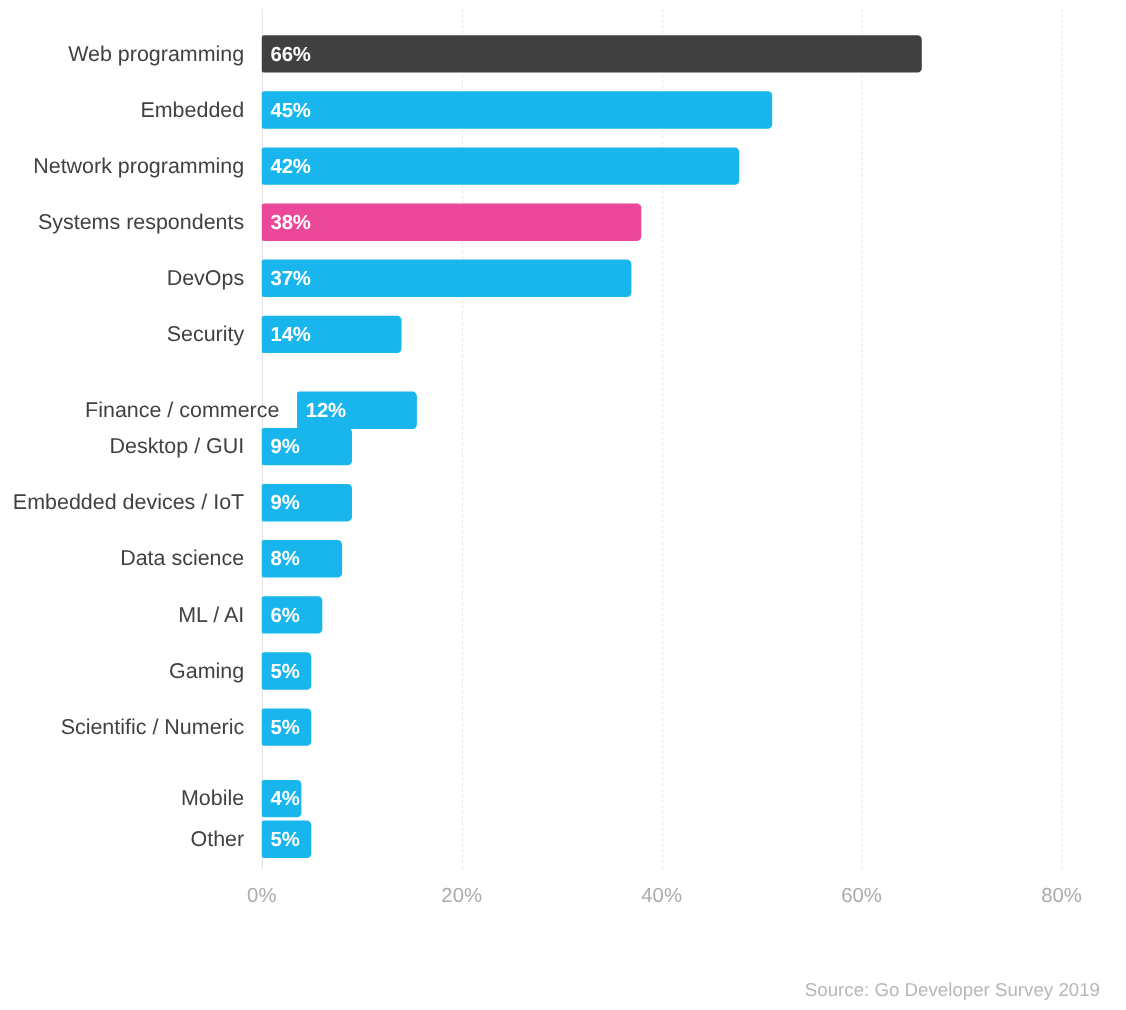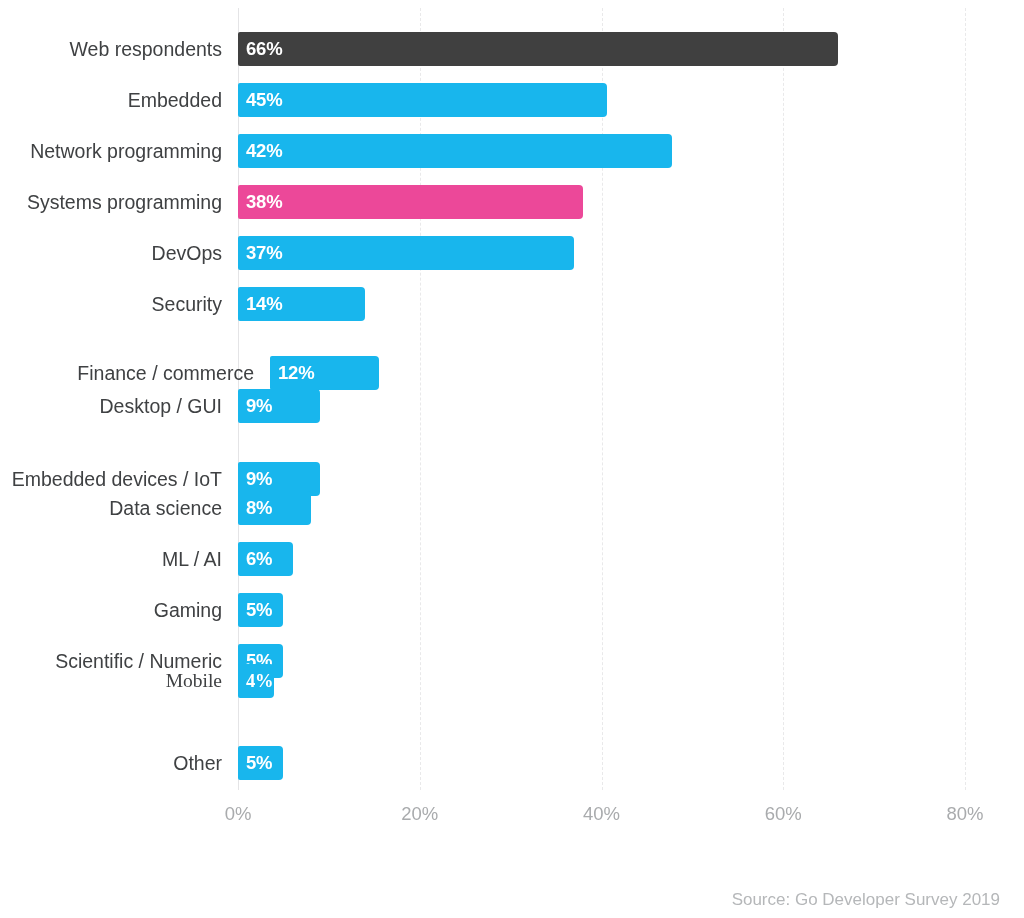--- a/index.html
+++ b/index.html
@@ -139,45 +139,45 @@
         <div class="gridline" style="left: 363.5px;"></div>
         <div class="gridline" style="left: 545.25px;"></div>
         <div class="gridline" style="left: 727px;"></div>
       </div>
   </div>
 
   <div class="axis-zero-line"></div>
 
   <div id="rows">
       <div class="row" style="top: 32px;">
-        <div class="cat-label">Web respondents</div>
+        <div class="cat-label">Web programming</div>
         <div class="bar-wrap">
           <div class="bar" style="width: 599.775px; background: #404040;">
             <div class="bar-value">66%</div>
           </div>
         </div>
       </div>
       <div class="row" style="top: 83px;">
         <div class="cat-label">Embedded</div>
         <div class="bar-wrap">
-          <div class="bar" style="width: 369px; background: rgb(24, 182, 237);">
+          <div class="bar" style="width: 464px; background: rgb(24, 182, 237);">
             <div class="bar-value">45%</div>
           </div>
         </div>
       </div>
       <div class="row" style="top: 134px;">
         <div class="cat-label">Network programming</div>
         <div class="bar-wrap">
           <div class="bar" style="width: 434px; background: rgb(24, 182, 237);">
             <div class="bar-value">42%</div>
           </div>
         </div>
       </div>
       <div class="row" style="top: 185px;">
-        <div class="cat-label">Systems programming</div>
+        <div class="cat-label">Systems respondents</div>
         <div class="bar-wrap">
           <div class="bar" style="width: 345.325px; background: #ec4899;">
             <div class="bar-value">38%</div>
           </div>
         </div>
       </div>
       <div class="row" style="top: 236px;">
         <div class="cat-label">DevOps</div>
         <div class="bar-wrap">
           <div class="bar" style="width: 336.238px; background: rgb(24, 182, 237);">
@@ -202,21 +202,21 @@
         </div>
       </div>
       <div class="row" style="top: 389px;">
         <div class="cat-label">Desktop / GUI</div>
         <div class="bar-wrap">
           <div class="bar" style="width: 81.7875px; background: rgb(24, 182, 237);">
             <div class="bar-value">9%</div>
           </div>
         </div>
       </div>
-      <div class="row" style="top: 462px;">
+      <div class="row" style="top: 440px;">
         <div class="cat-label">Embedded devices / IoT</div>
         <div class="bar-wrap">
           <div class="bar" style="width: 81.7875px; background: rgb(24, 182, 237);">
             <div class="bar-value">9%</div>
           </div>
         </div>
       </div>
       <div class="row" style="top: 491px;">
         <div class="cat-label">Data science</div>
         <div class="bar-wrap">
@@ -242,21 +242,21 @@
         </div>
       </div>
       <div class="row" style="top: 644px;">
         <div class="cat-label">Scientific / Numeric</div>
         <div class="bar-wrap">
           <div class="bar" style="width: 45.4375px; background: rgb(24, 182, 237);">
             <div class="bar-value">5%</div>
           </div>
         </div>
       </div>
-      <div class="row" style="top: 664px; font-family: Liberation Serif, serif;">
+      <div class="row" style="top: 709px;">
         <div class="cat-label">Mobile</div>
         <div class="bar-wrap">
           <div class="bar" style="width: 36.35px; background: rgb(24, 182, 237);">
             <div class="bar-value">4%</div>
           </div>
         </div>
       </div>
       <div class="row" style="top: 746px;">
         <div class="cat-label">Other</div>
         <div class="bar-wrap">

